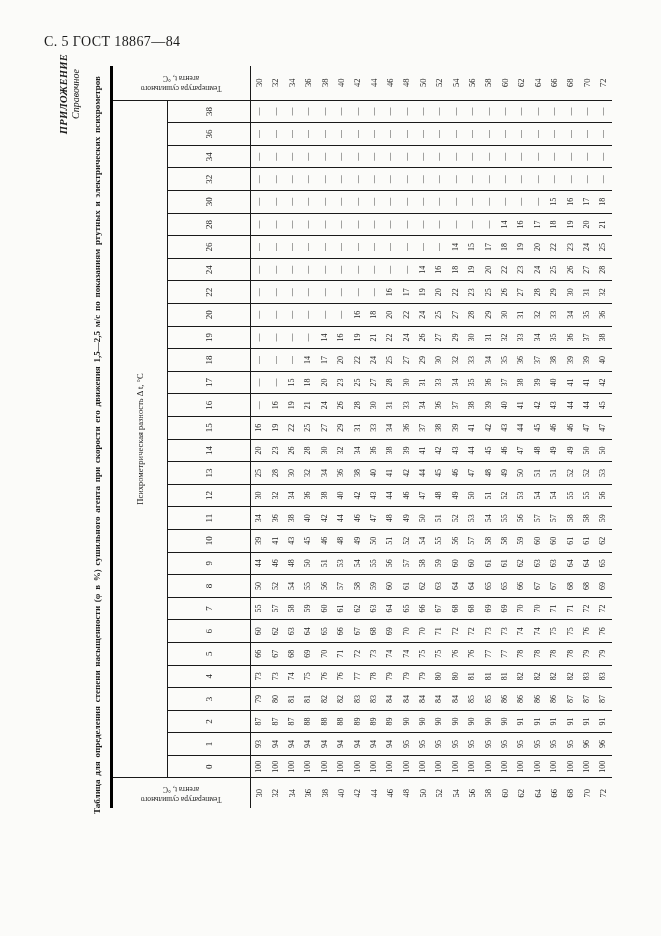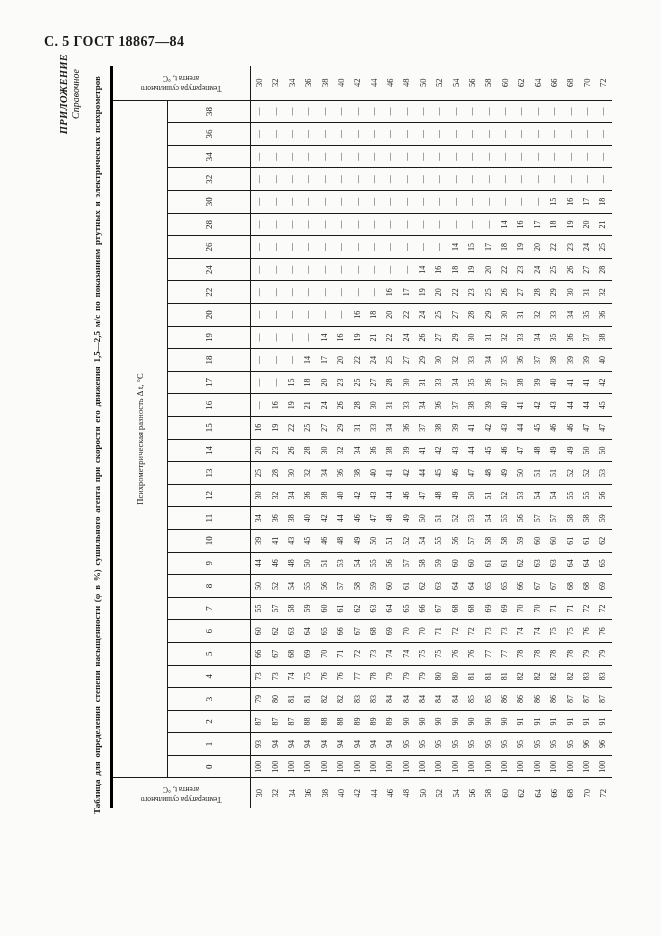--- a/index.html
+++ b/index.html
@@ -4,21 +4,21 @@
 <style>
   html,body{margin:0;padding:0;}
   body{
     width:661px;height:936px;position:relative;overflow:hidden;
     background:#fbfbf9;color:#1b1b1b;
     font-family:"Liberation Serif","DejaVu Serif",serif;
   }
   .page{position:absolute;inset:0;}
   .gost-header{
     position:absolute;left:44px;top:34px;
-    font-size:14px;font-weight:bold;letter-spacing:.4px;white-space:nowrap;
+    font-size:14px;font-weight:normal;letter-spacing:.4px;white-space:nowrap;
   }
   
   .landscape{
     position:absolute;left:0;top:0;width:936px;height:661px;
     transform:rotate(-90deg) translateX(-936px);
     transform-origin:0 0;
   }
   .appendix{position:absolute;top:57px;right:54px;text-align:center;line-height:1.25;}
   .appendix .app-line1{font-size:10.5px;font-weight:bold;font-style:italic;letter-spacing:.3px;}
   .appendix .app-line2{font-size:10px;font-style:italic;}

